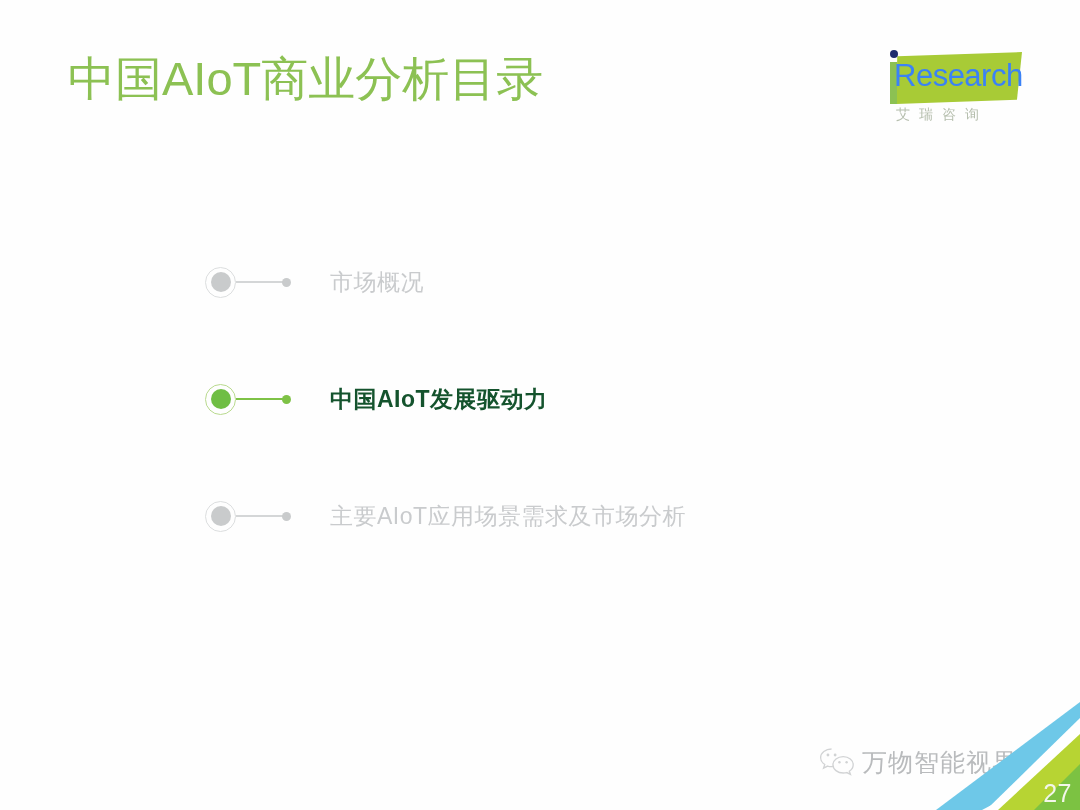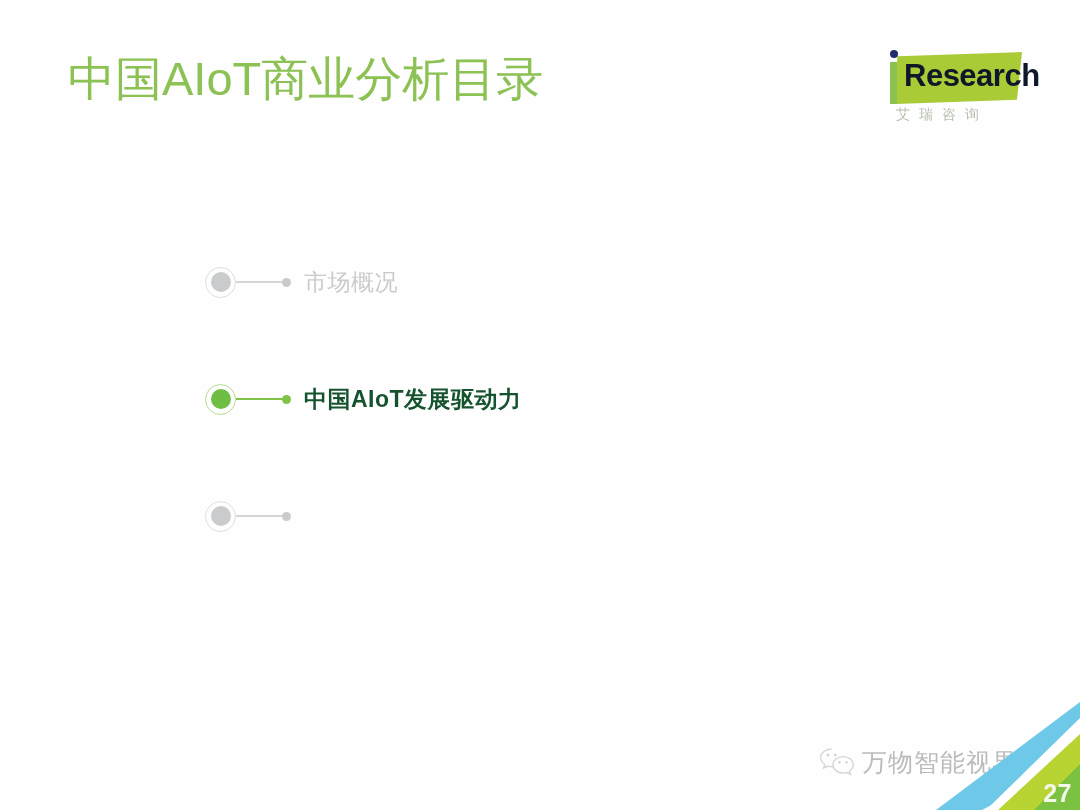--- a/index.html
+++ b/index.html
@@ -61,25 +61,25 @@
     position: absolute;
     left: 12px;
     top: 2px;
     width: 8px;
     height: 8px;
     background: #1f2d6e;
     border-radius: 50%;
   }
   .logo-research {
     position: absolute;
-    left: 26px;
+    left: 16px;
     top: 10px;
     font-size: 31px;
-    font-weight: 700;
-    color: #0f172a;
+    font-weight: 400;
+    color: #3b82f6;
     letter-spacing: -0.5px;
     white-space: nowrap;
   }
   .logo-sub {
     position: absolute;
     left: 18px;
     top: 58px;
     width: 126px;
     text-align: left;
     font-size: 14px;
@@ -131,21 +131,21 @@
   .end-dot {
     flex: 0 0 auto;
     width: 9px;
     height: 9px;
     border-radius: 50%;
     background: #c9cbcc;
     margin-left: -1px;
   }
   .toc-label {
     flex: 0 0 auto;
-    margin-left: 13px;
+    margin-left: 39px;
     font-size: 23px;
     color: #c9cbcd;
     white-space: nowrap;
     letter-spacing: 0.5px;
   }
 
   
   .toc-item.active .bullet-ring { border-color: #b9da8e; }
   .toc-item.active .bullet-core { background: #6fbe44; }
   .toc-item.active .connector   { background: #7ec246; }
@@ -185,21 +185,21 @@
     bottom: 0;
     width: 150px;
     height: 110px;
     overflow: hidden;
   }
   .page-number {
     position: absolute;
     right: 8px;
     bottom: 2px;
     font-size: 25px;
-    font-weight: 700;
+    font-weight: 400;
     color: #f3f6ea;
     z-index: 5;
     letter-spacing: 0.5px;
   }
 </style>
 </head>
 <body>
 
 <div class="slide">
 
@@ -232,20 +232,21 @@
       <div class="end-dot"></div>
       <div class="toc-label">中国AIoT发展驱动力</div>
     </div>
 
     <div class="toc-item" style="top:499px">
       <div class="bullet-ring">
         <div class="bullet-core"></div>
       </div>
       <div class="connector"></div>
       <div class="end-dot"></div>
+      <div class="toc-label">主要AIoT应用场景需求及市场分析</div>
     </div>
 
   </div>
 
   <div class="watermark">
     <svg class="wechat-icon" viewBox="0 0 40 34">
       <g fill="none" stroke="#c3c5c7" stroke-width="1.4">
         <path d="M14.2 3.2C7.8 3.2 2.6 7.3 2.6 12.4c0 2.9 1.7 5.5 4.4 7.2l-1.3 3.9 4.3-2.2c1.3 0.4 2.7 0.6 4.2 0.6 0.5 0 1 0 1.5-0.1"></path>
         <path d="M26.6 11.3c-6 0-10.9 3.9-10.9 8.7 0 4.8 4.9 8.7 10.9 8.7 1.3 0 2.6-0.2 3.8-0.5l3.9 2-1.2-3.4c2.5-1.6 4.1-4.1 4.1-6.8 0-4.8-4.6-8.7-10.6-8.7z"></path>
       </g>

